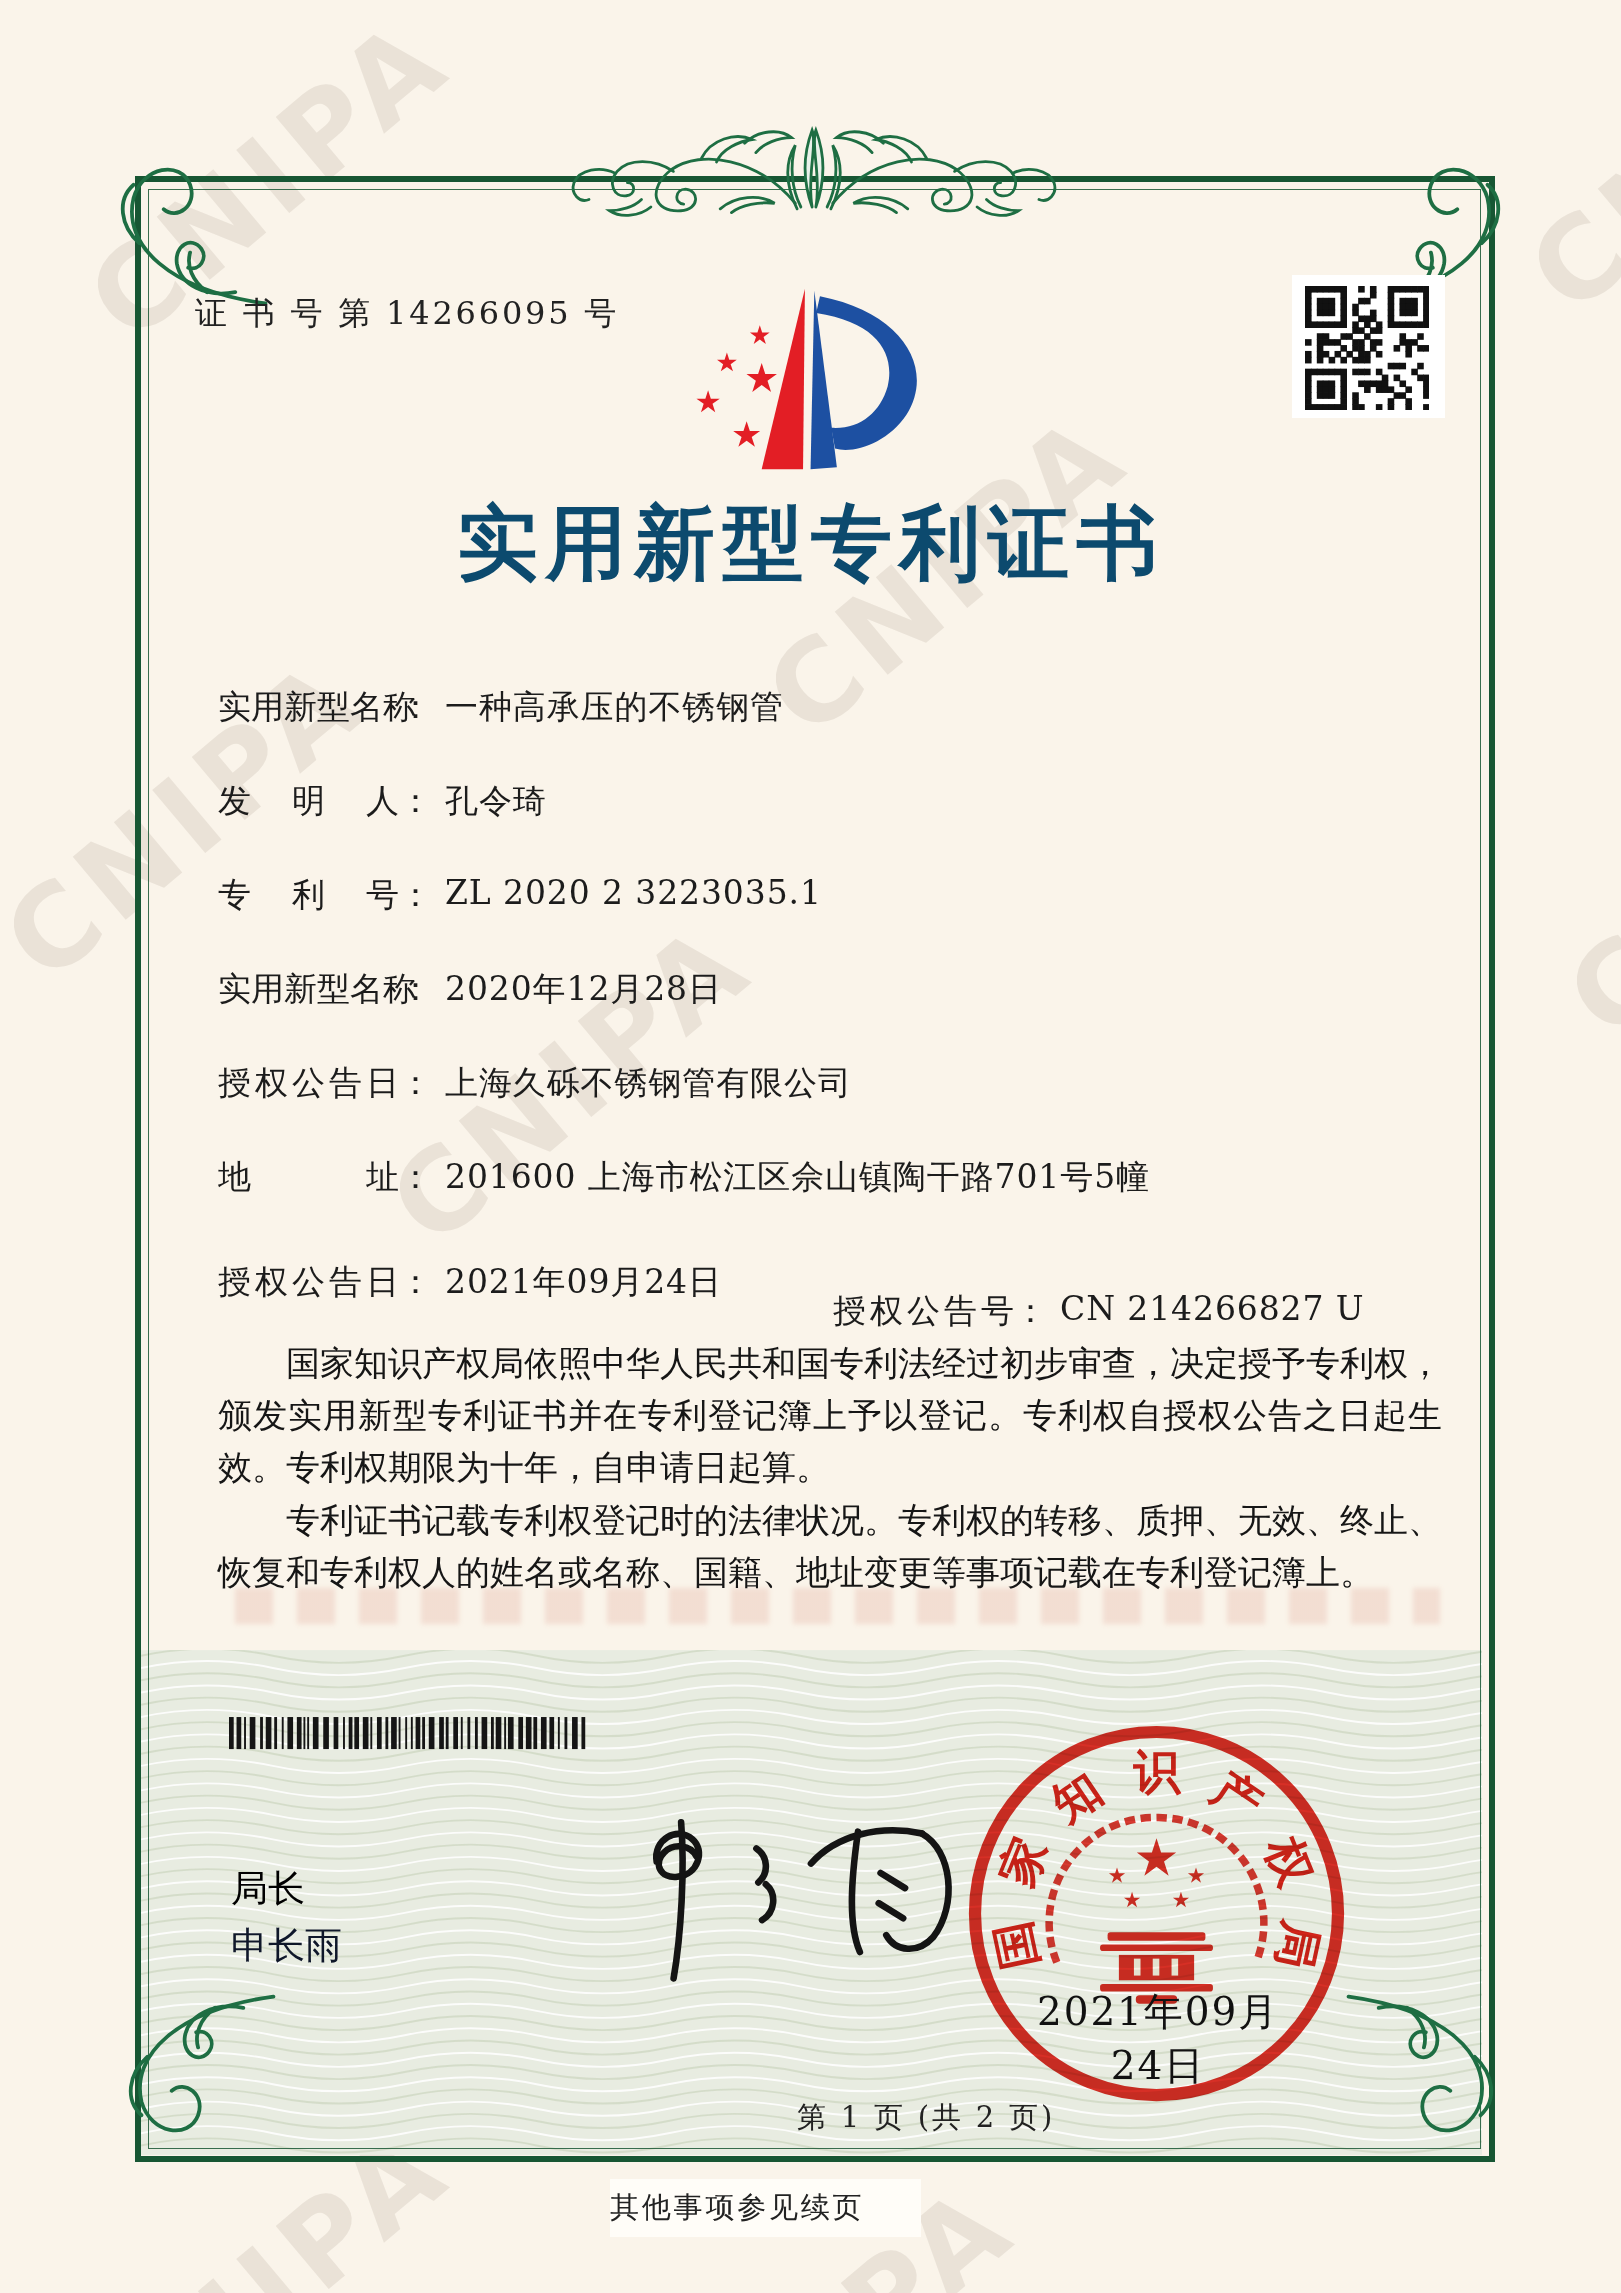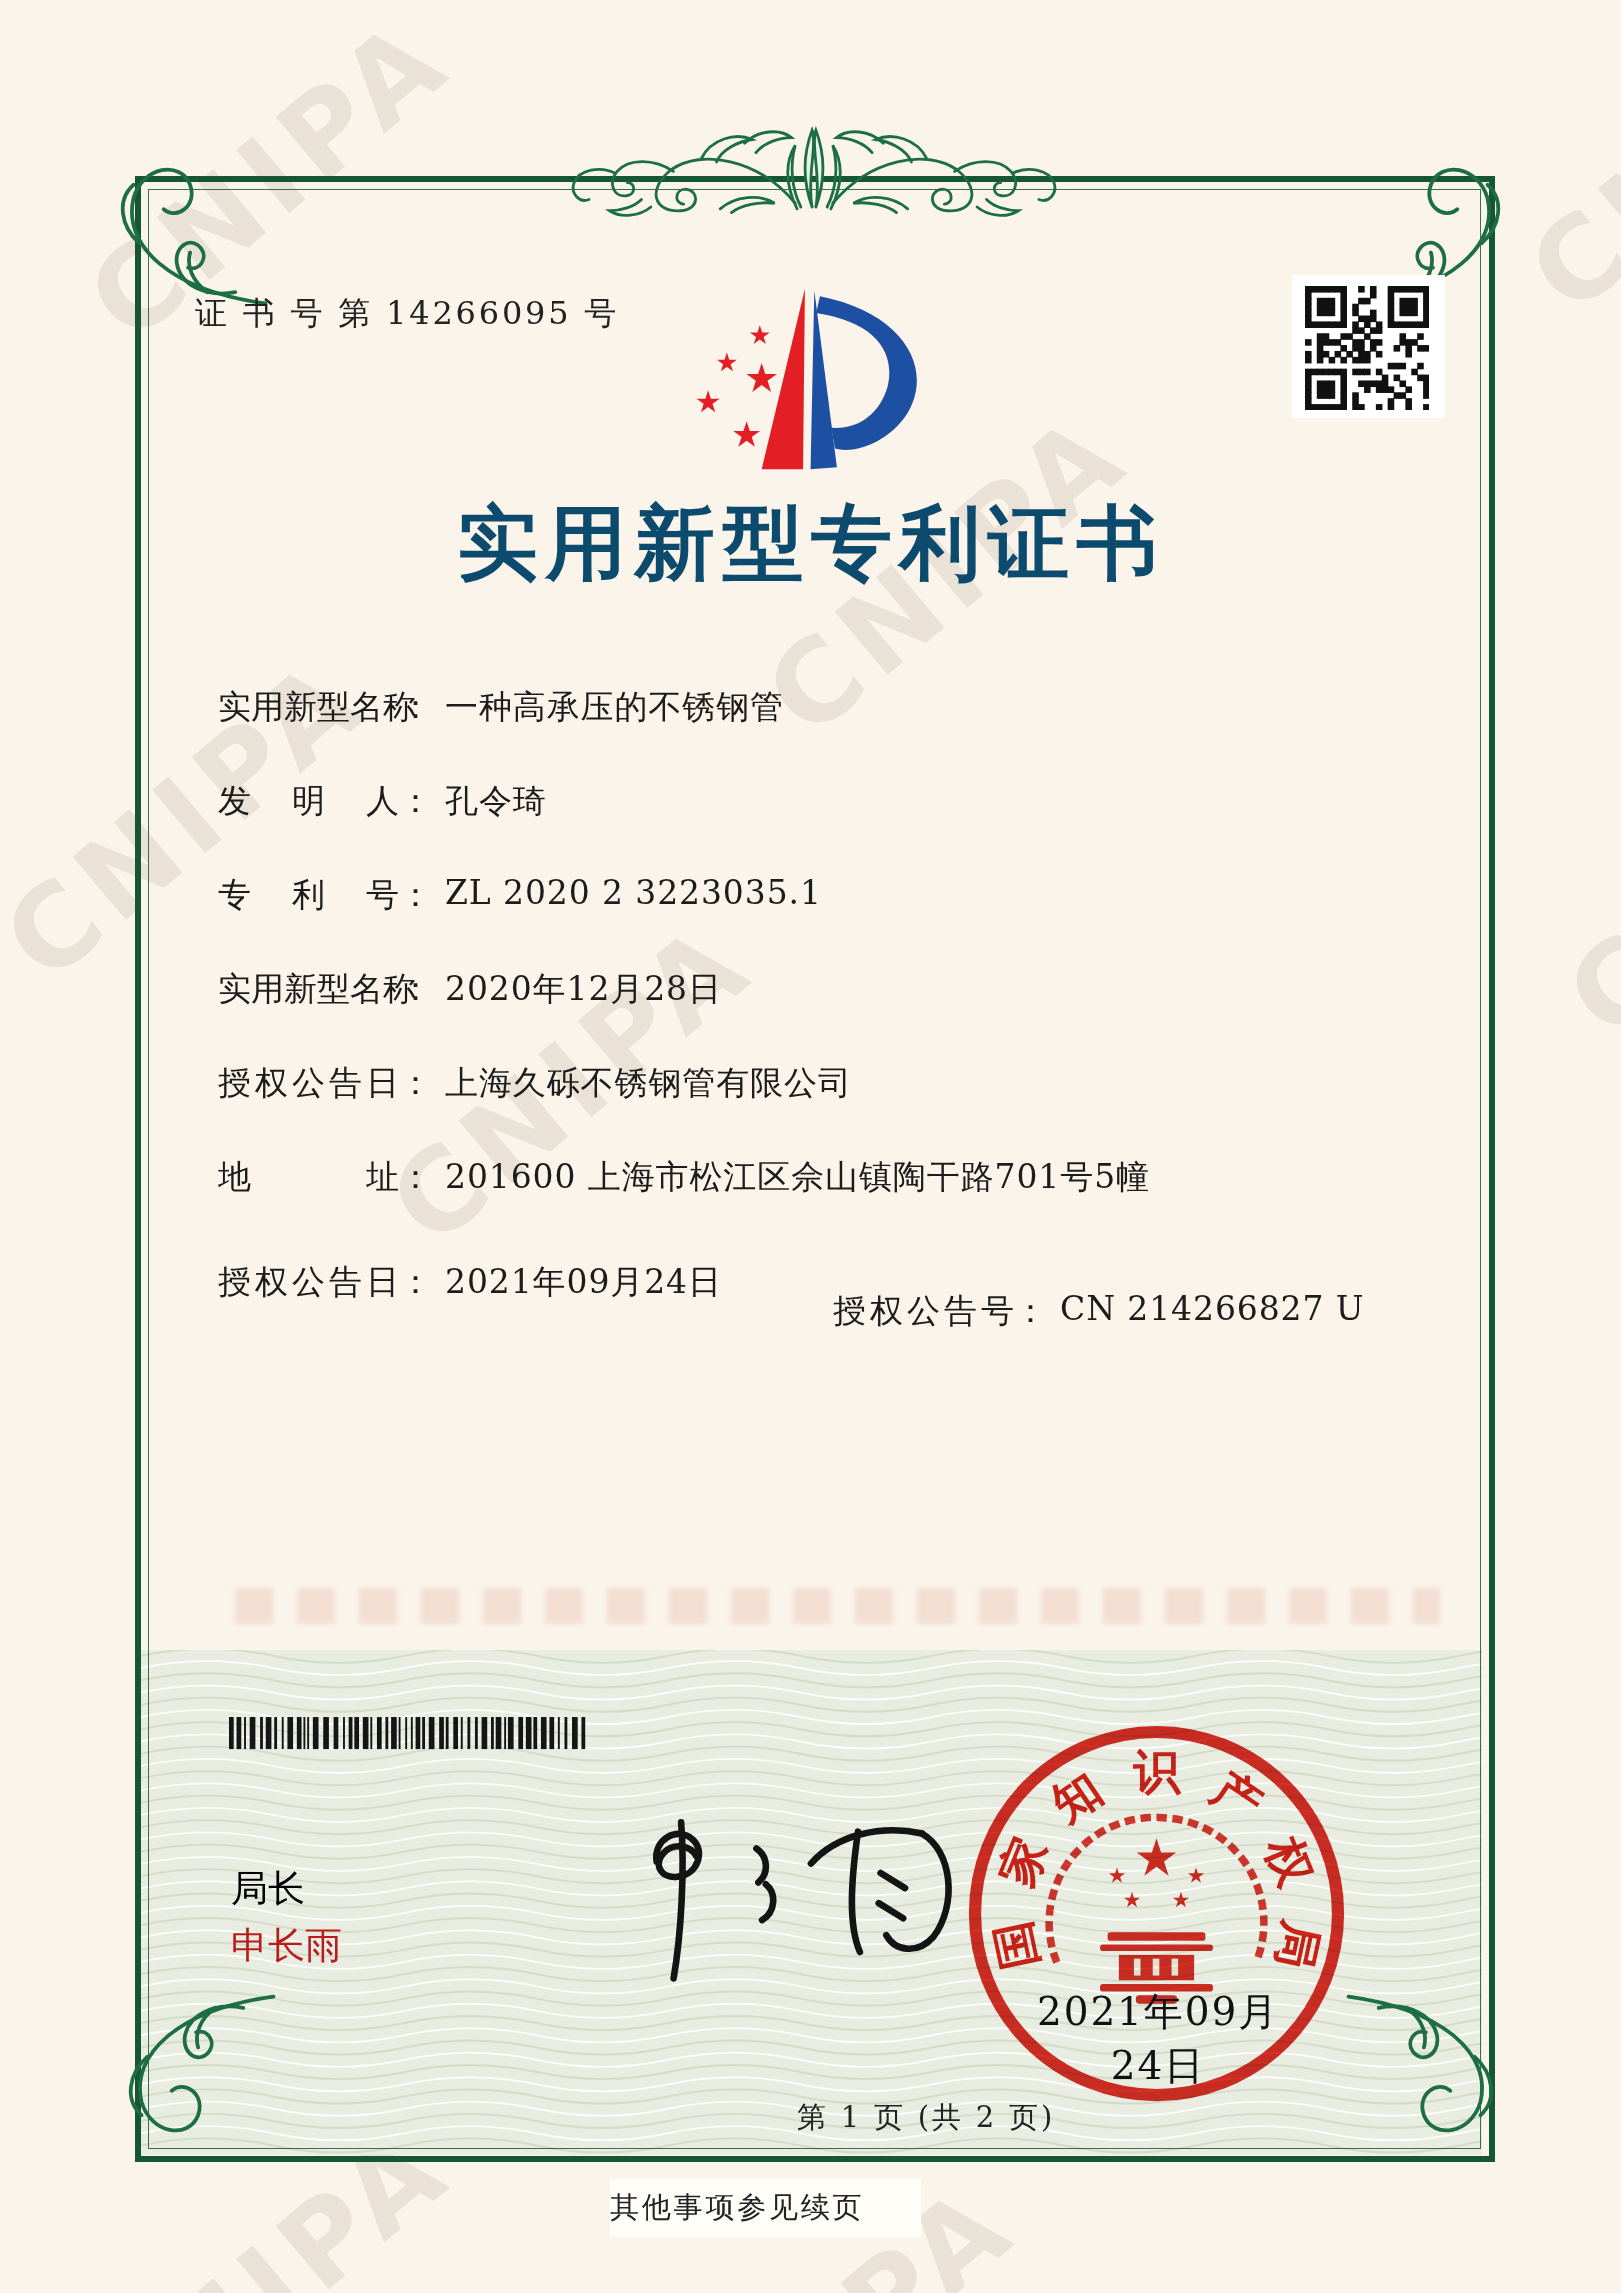--- a/index.html
+++ b/index.html
@@ -48,21 +48,21 @@
   
   .body-text{
     left:218px;top:1337px;width:1224px;font-size:34px;line-height:52px;
     text-align:justify;color:#161616;
   }
   .body-text p{margin:0 0 0.9px 0;text-indent:2em;}
   
   #barcode{left:229px;top:1717px;}
   
   .signer-title{left:231px;top:1864px;font-size:37px;font-family:"DejaVu Sans","Liberation Sans",sans-serif;color:#000000;}
-  .signer-name{left:231px;top:1921px;font-size:37px;font-family:Liberation Serif, serif;color:#b91c1c;}
+  .signer-name{left:231px;top:1921px;font-size:37px;font-family:Liberation Serif, serif;color:#0f172a;}
   #signature{left:598px;top:1794px;}
   
   .seal{left:959px;top:1716px;width:395px;height:395px;mix-blend-mode:multiply;}
   .seal svg{position:absolute;left:0;top:0;}
   .seal-char{
     position:absolute;font-size:47px;font-weight:bold;color:#d8241a;
     font-family:"DejaVu Serif","Liberation Serif",serif;
   }
   .seal-date{
     left:1017px;top:1985px;width:282px;text-align:center;font-size:39px;
@@ -423,20 +423,24 @@
       <div class="row" style="top: 1155px;"><span class="flabel">地址</span><span class="colon">：</span><span class="fvalue">201600 上海市松江区佘山镇陶干路701号5幢</span></div>
     </div>
 
   <div class="row" style="top:1260px;">
     <span class="flabel">授权公告日</span><span class="colon">：</span><span class="fvalue">2021年09月24日</span>
     <span class="grant2">
       <span class="flabel">授权公告号</span><span class="colon">：</span><span class="fvalue">CN 214266827 U</span>
     </span>
   </div>
 
+  <div class="abs body-text">
+    <p>国家知识产权局依照中华人民共和国专利法经过初步审查，决定授予专利权，颁发实用新型专利证书并在专利登记簿上予以登记。专利权自授权公告之日起生效。专利权期限为十年，自申请日起算。</p>
+    <p>专利证书记载专利权登记时的法律状况。专利权的转移、质押、无效、终止、恢复和专利权人的姓名或名称、国籍、地址变更等事项记载在专利登记簿上。</p>
+  </div>
 
   <svg id="barcode" class="abs" width="360" height="34" viewBox="0 0 382 36">
       <rect x="0" y="0" width="5" height="34" fill="#151515"></rect>
       <rect x="8" y="0" width="5" height="34" fill="#151515"></rect>
       <rect x="16" y="0" width="2" height="34" fill="#151515"></rect>
       <rect x="22" y="0" width="6" height="34" fill="#151515"></rect>
       <rect x="33" y="0" width="3" height="34" fill="#151515"></rect>
       <rect x="39" y="0" width="6" height="34" fill="#151515"></rect>
       <rect x="48" y="0" width="3" height="34" fill="#151515"></rect>
       <rect x="56" y="0" width="2" height="34" fill="#151515"></rect>

